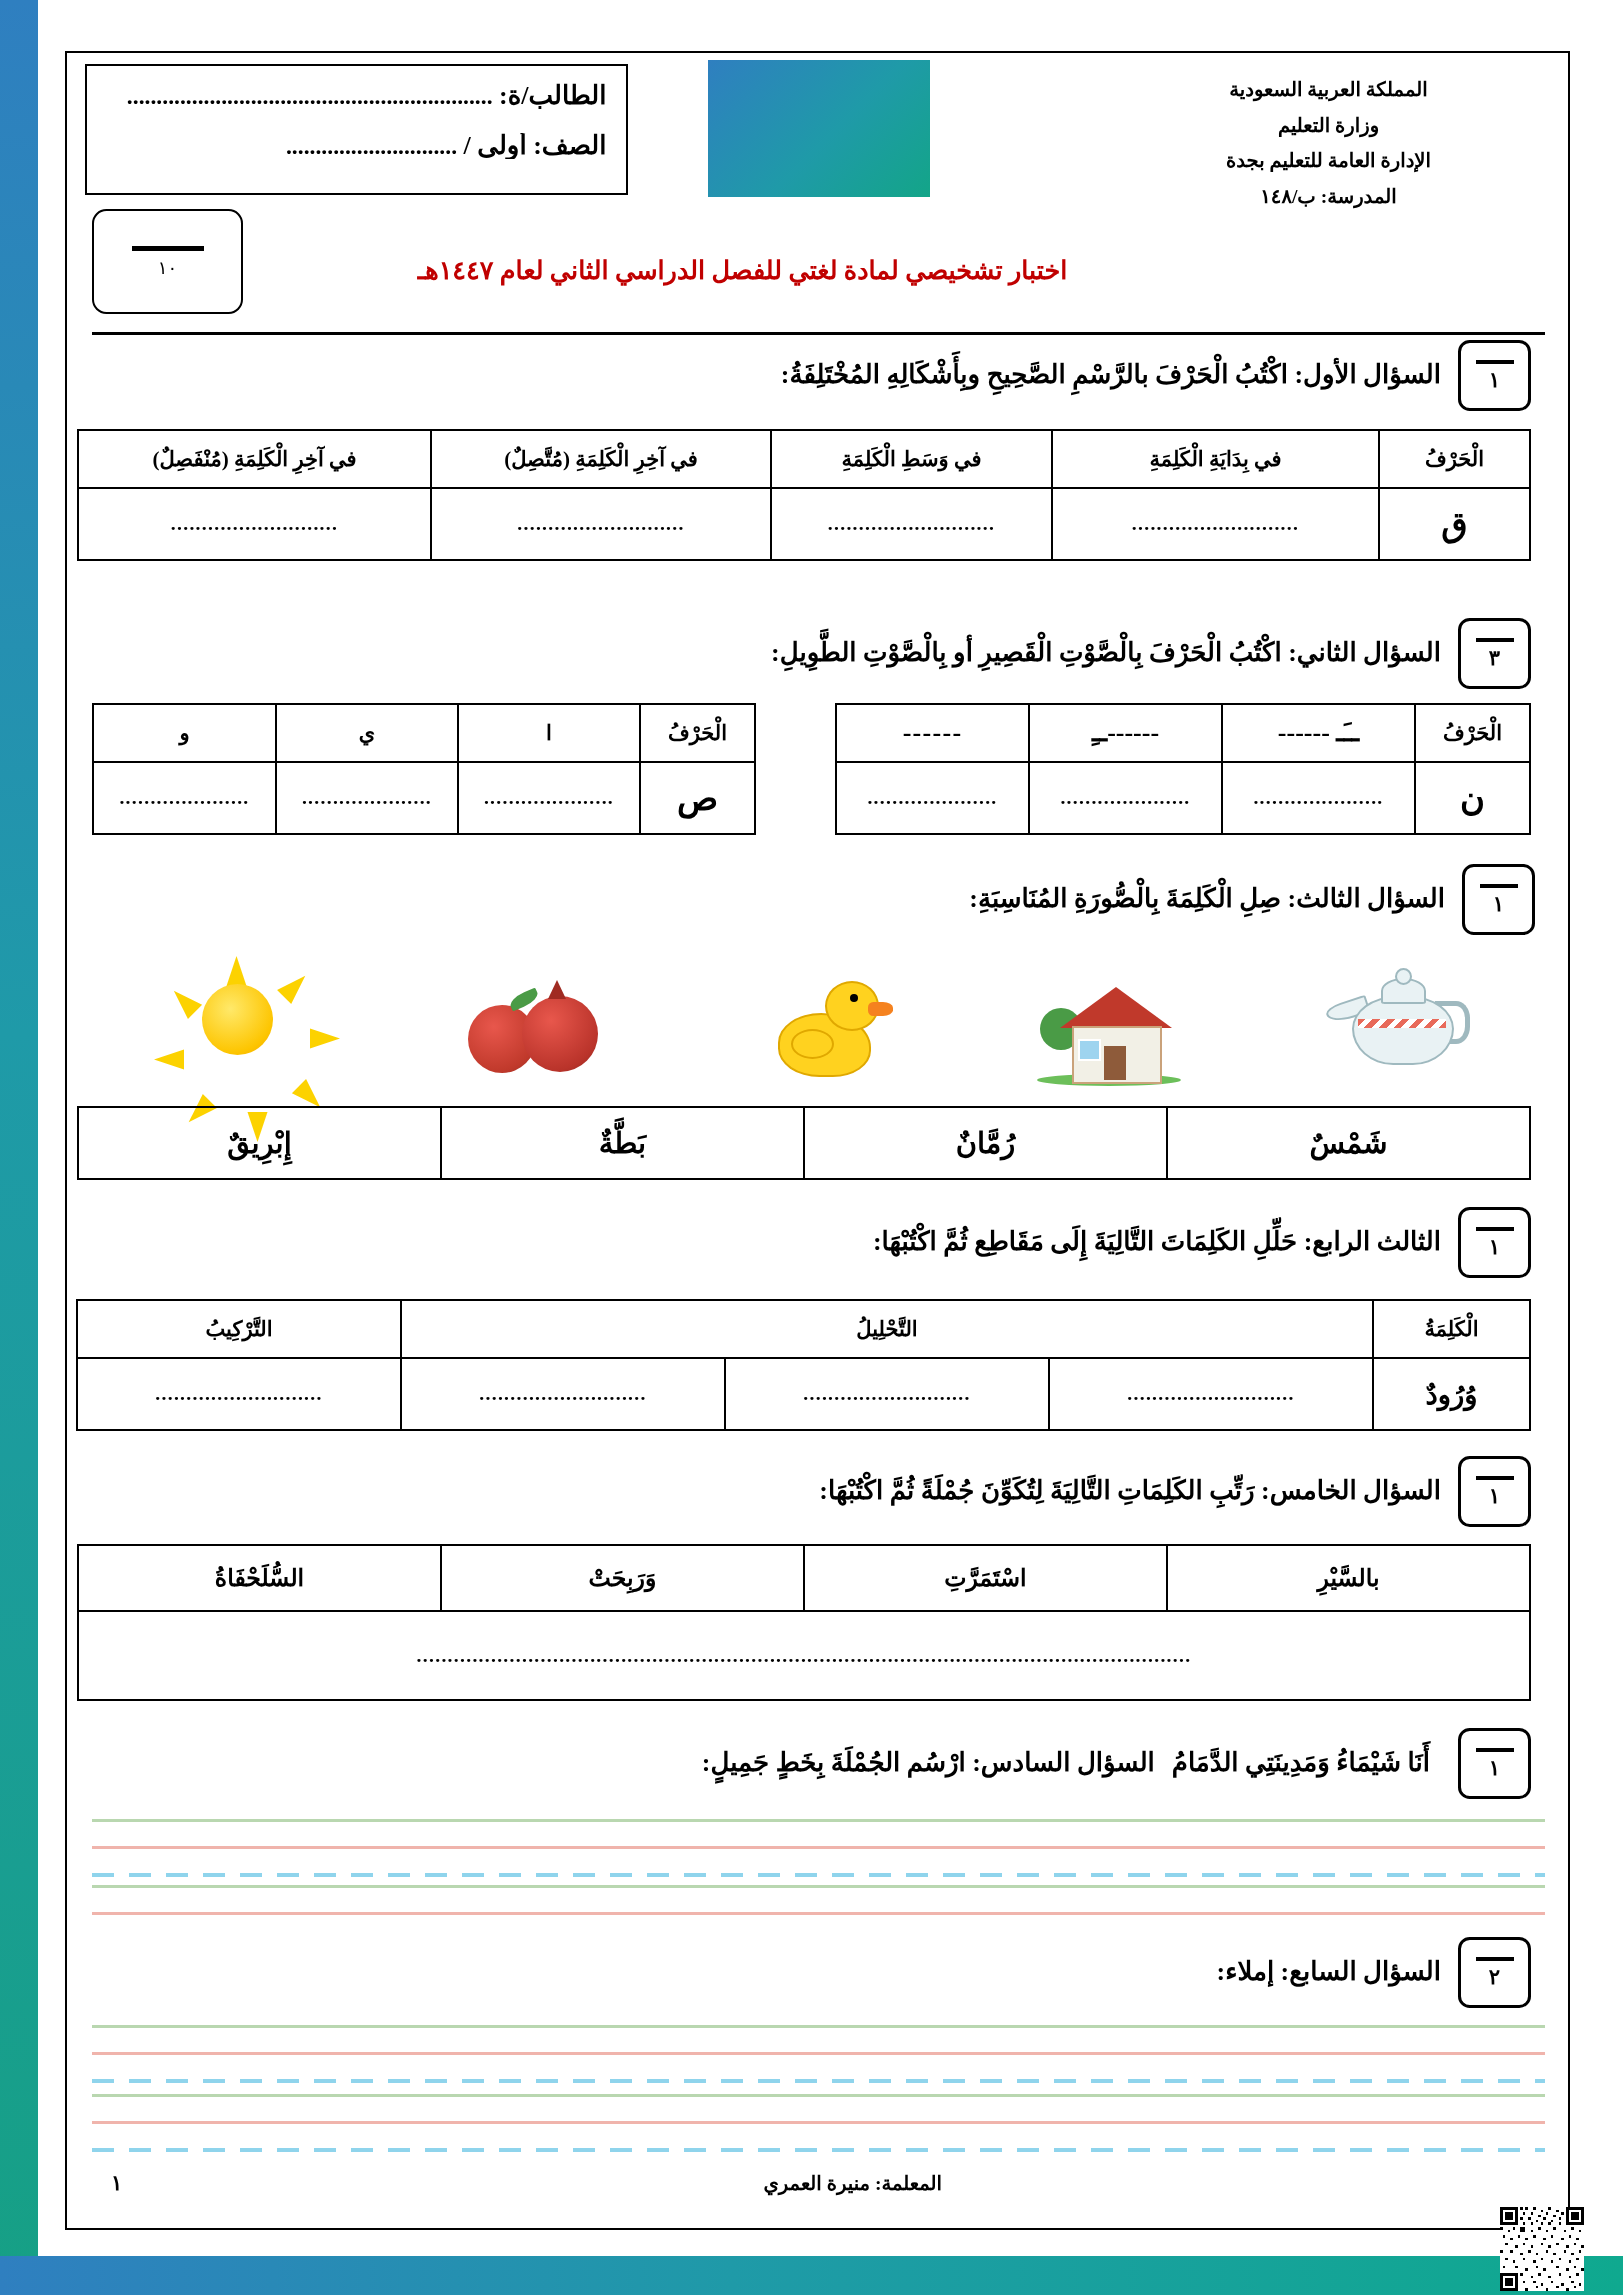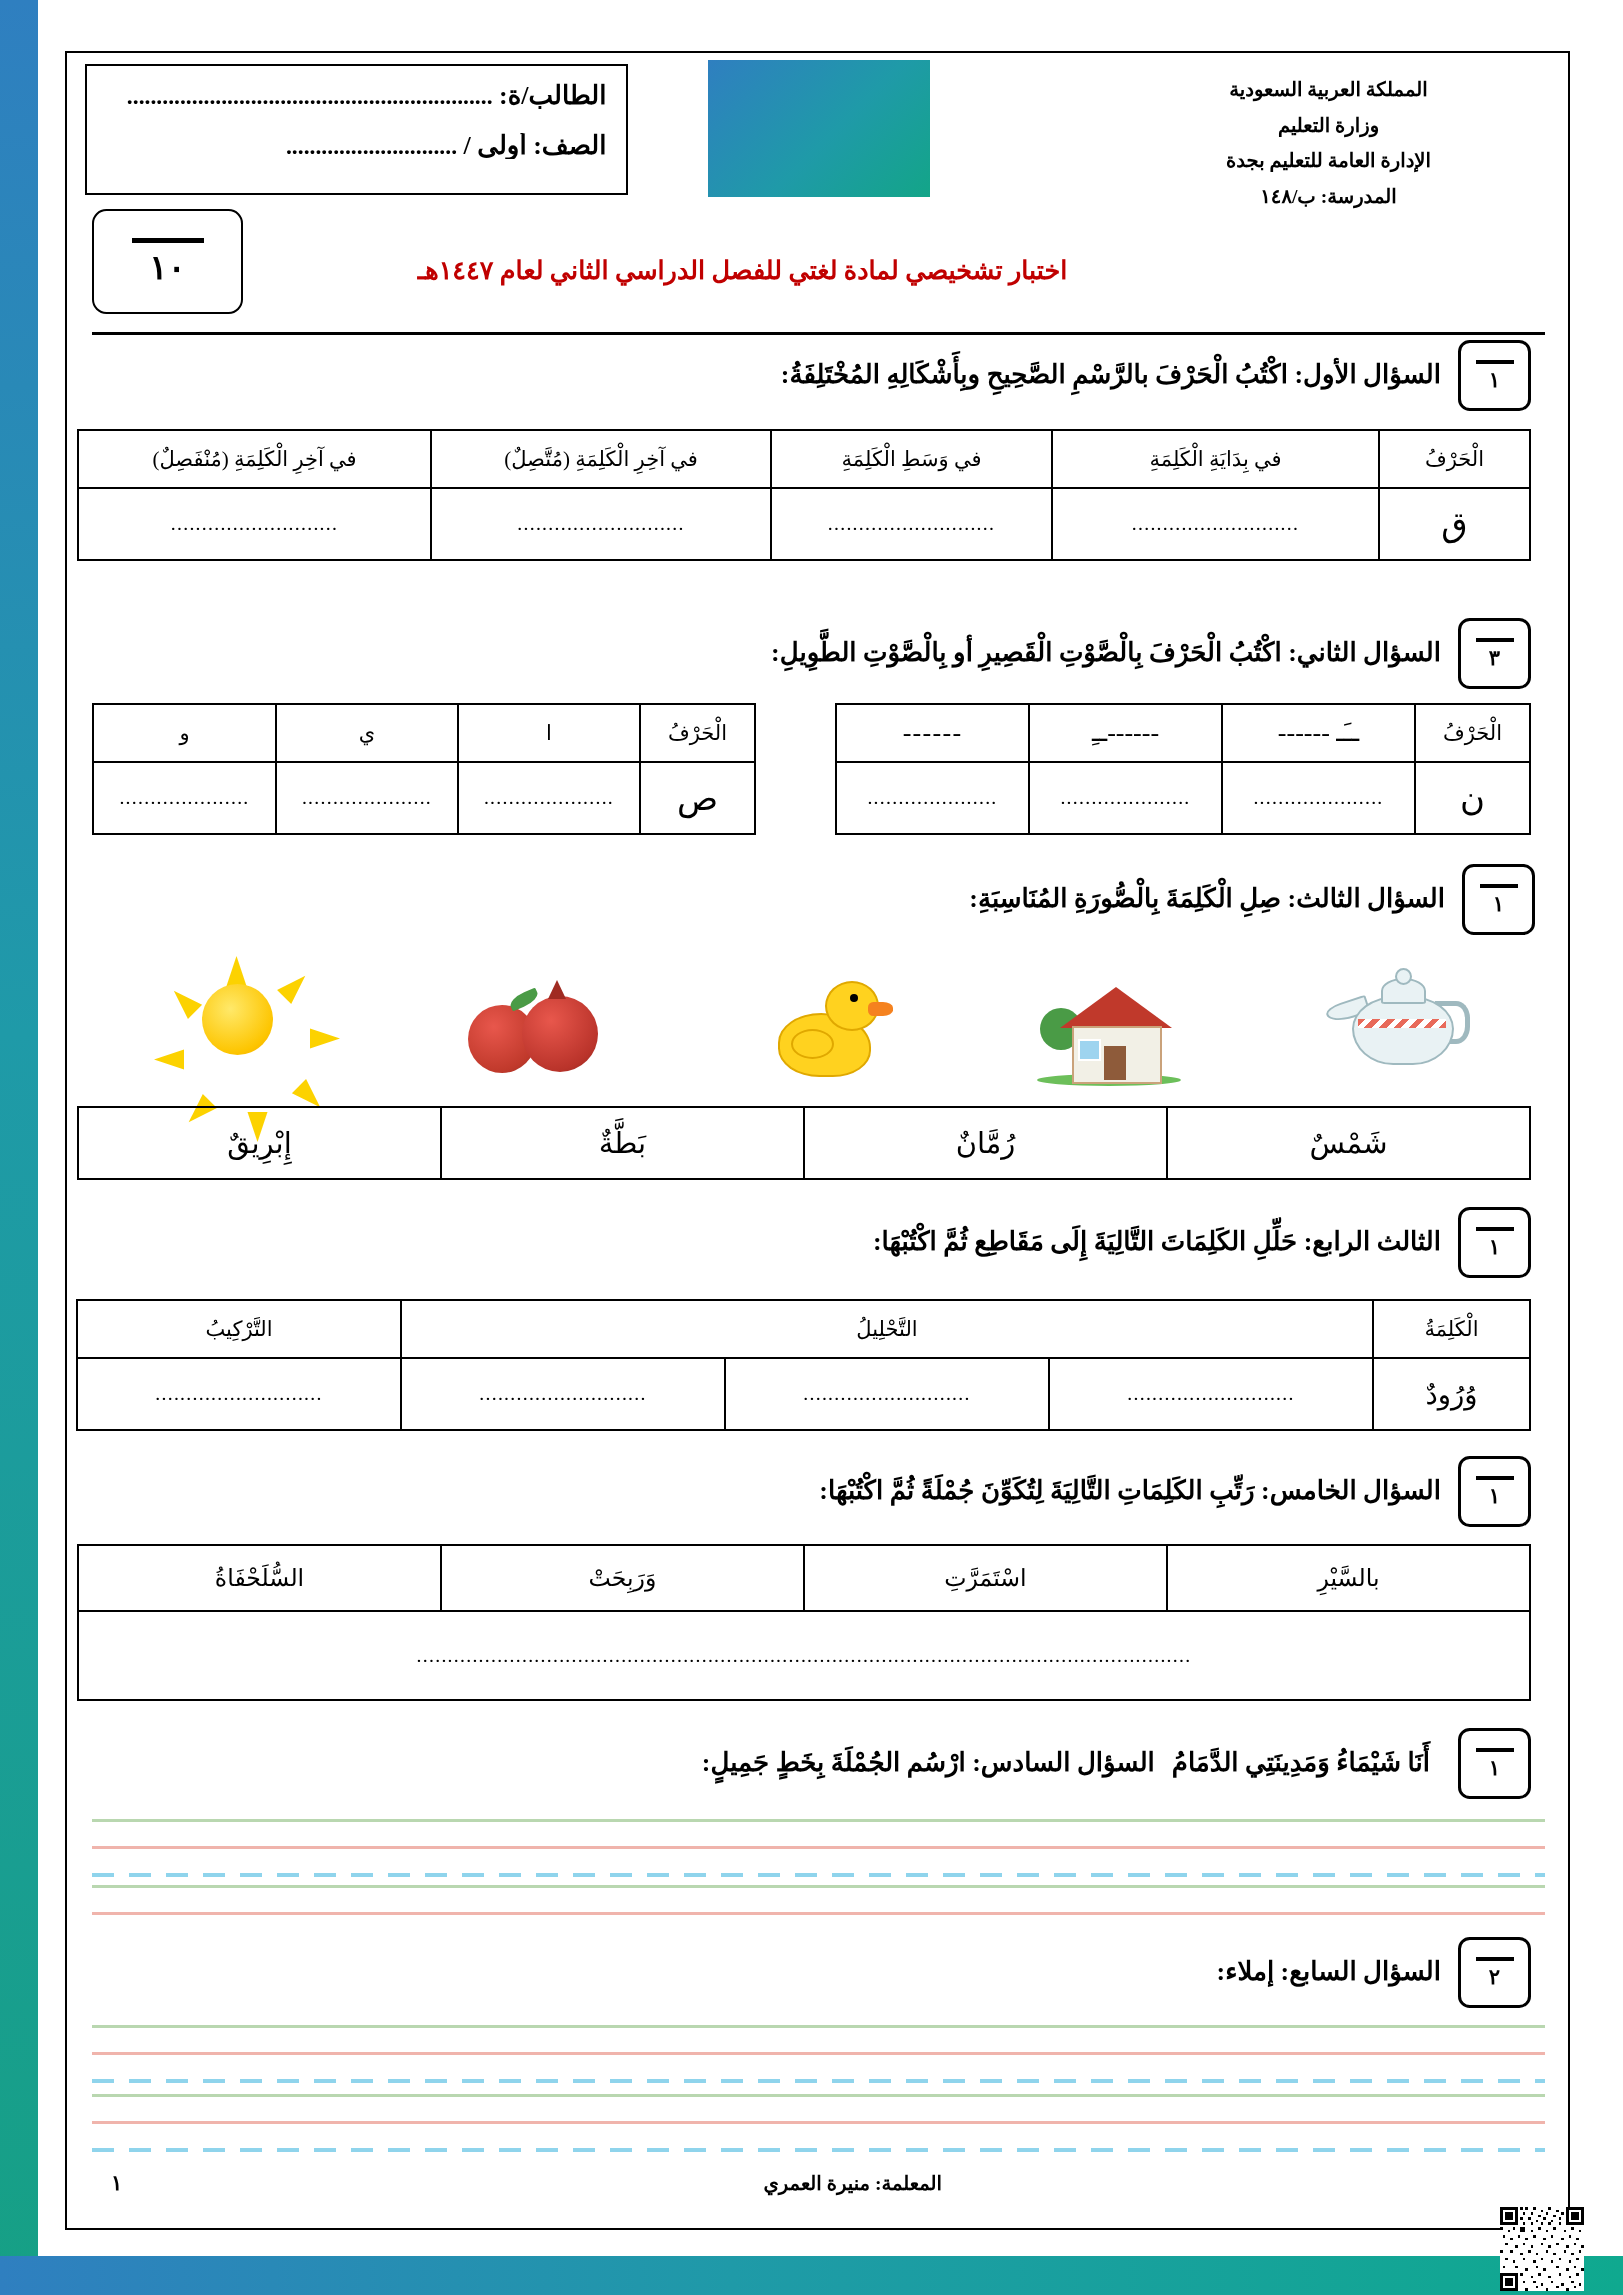--- a/index.html
+++ b/index.html
@@ -98,21 +98,21 @@
     border-radius: 14.4px;
     box-sizing: border-box;
     display: flex;
     flex-direction: column;
     align-items: center;
     justify-content: center;
   }
   .total-mark .bar {
     width: 72px; height: 4.6px; background: #000; margin-bottom: 7.9px;
   }
-  .total-mark .val { font-size: 34px; font-weight: bold; line-height: 1; }
+  .total-mark .val { font-size: 18px; font-weight: normal; line-height: 1; }
   .hr-main {
     position: absolute;
     left: 92px; top: 332px;
     width: 1453px; height: 2.6px;
     background: #000000;
   }
   
   .q-row {
     position: absolute;
     display: flex;
@@ -142,21 +142,21 @@
   
   table.grid {
     position: absolute;
     border-collapse: collapse;
     table-layout: fixed;
   }
   table.grid td, table.grid th {
     border: 2px solid #000000;
     text-align: center;
     vertical-align: middle;
-    font-weight: normal;
+    font-weight: bold;
   }
   .hdr { font-size: 21px; height: 51px; padding: 2.6px 3.9px; }
   .letter-cell { font-size: 34px; }
   .ans-cell { height: 68px; font-size: 19.6px; color: #000; letter-spacing: 0.7px; }
   .dots-fill { font-size: 19.6px; letter-spacing: 1.3px; }
   .diacritic { font-size: 26px; line-height: 1; letter-spacing: 1.3px; }
   
   .pics {
     position: absolute;
     left: 92px; top: 936px;

